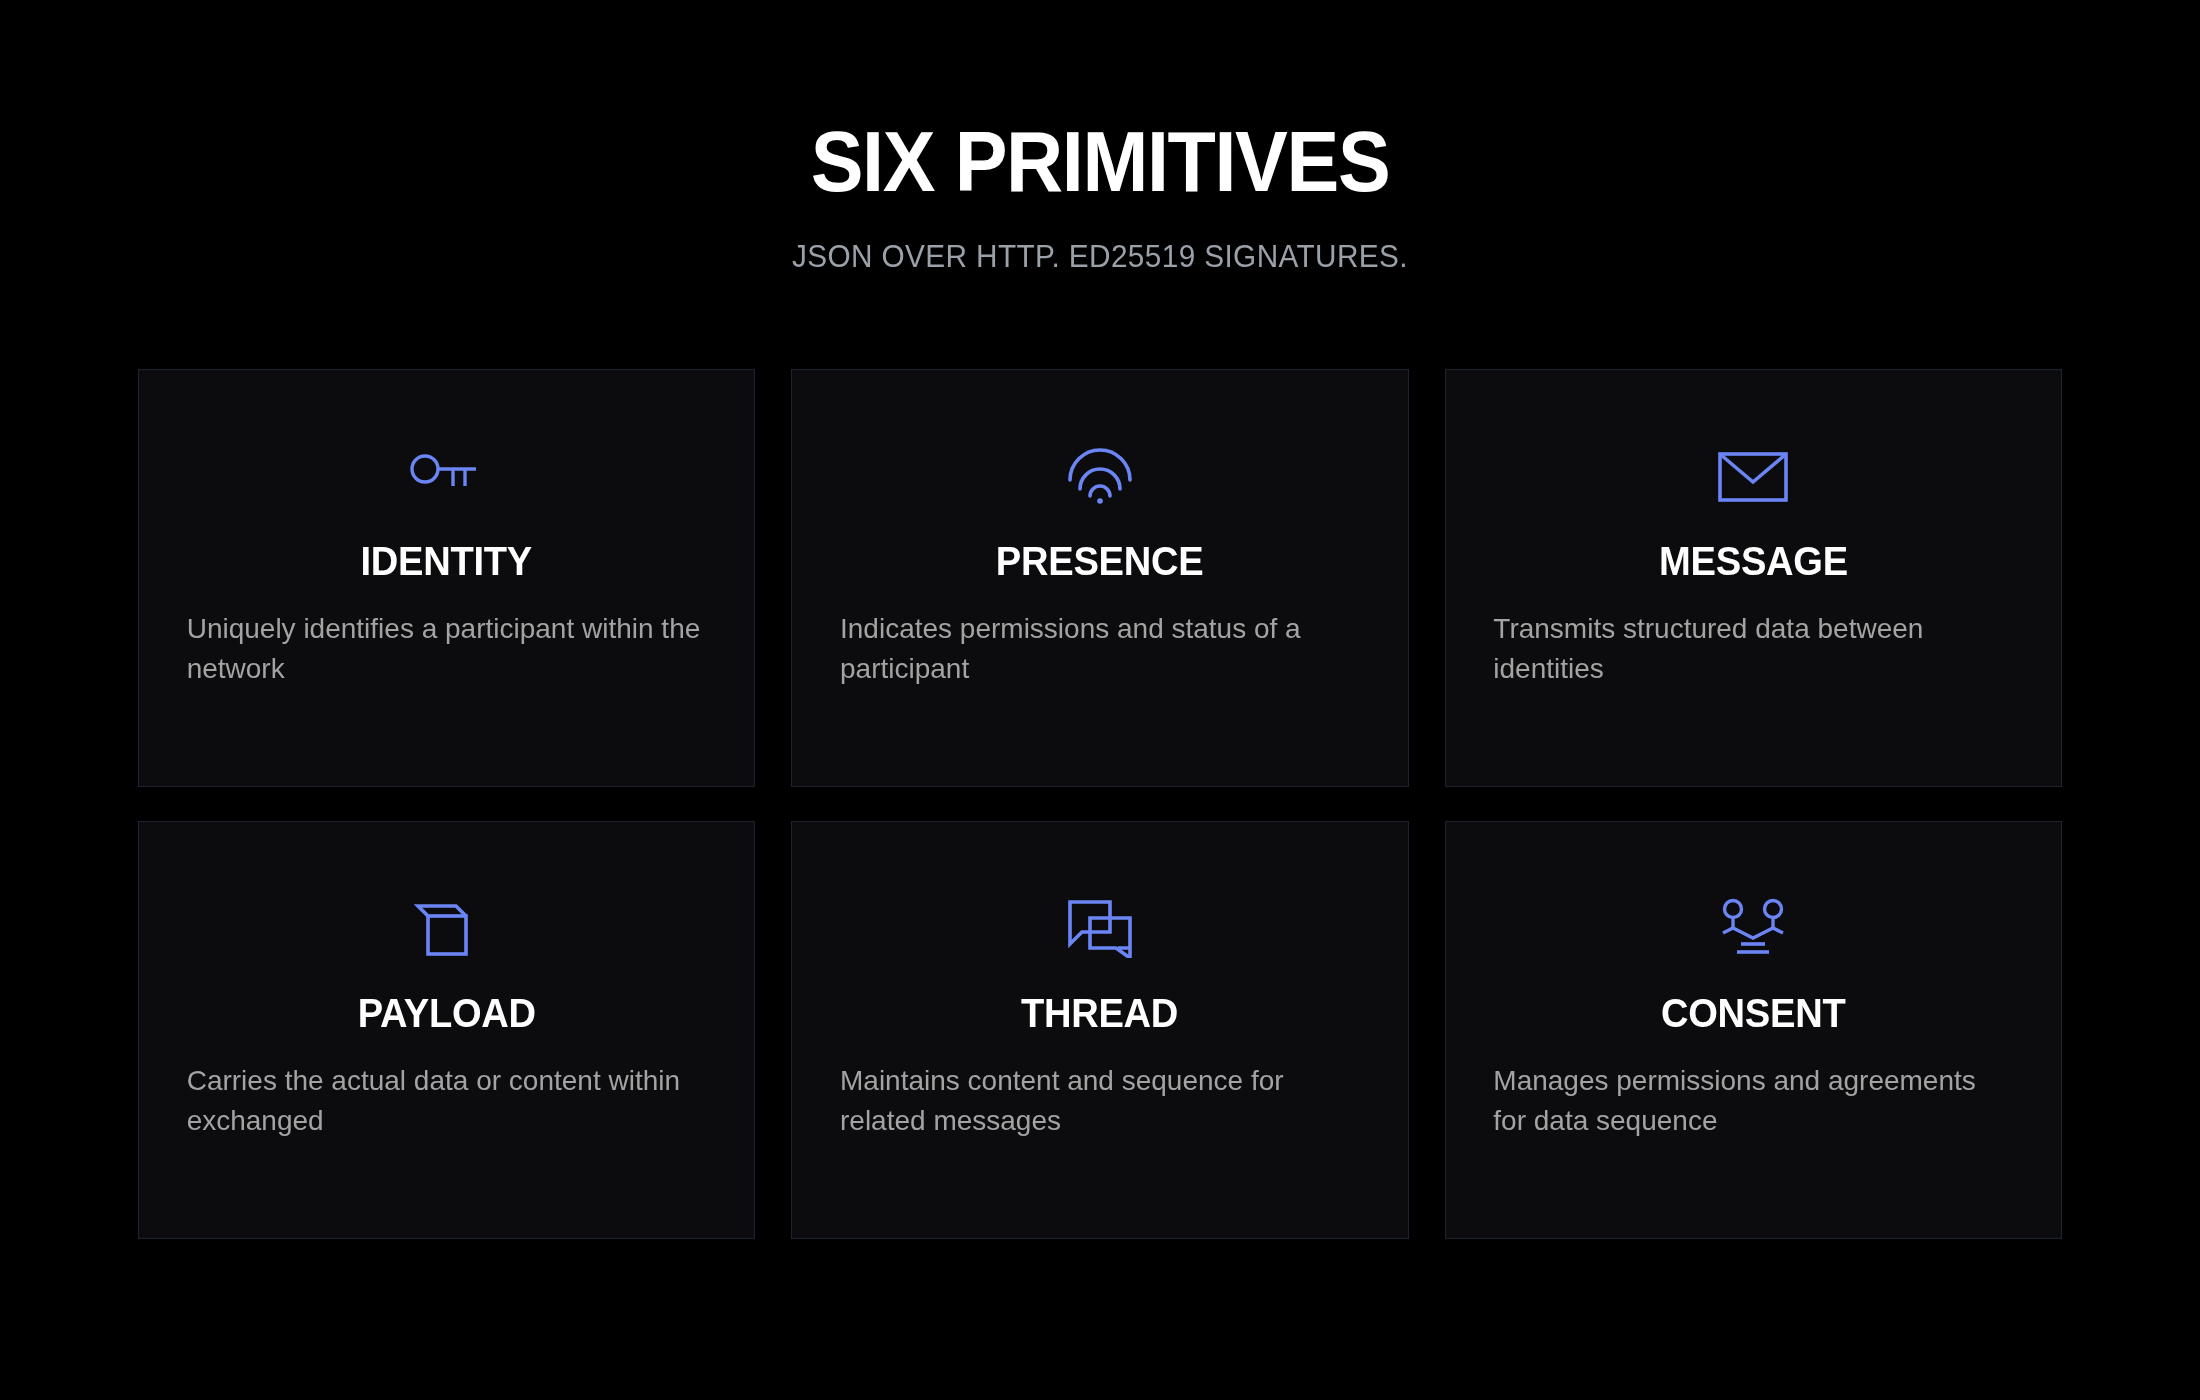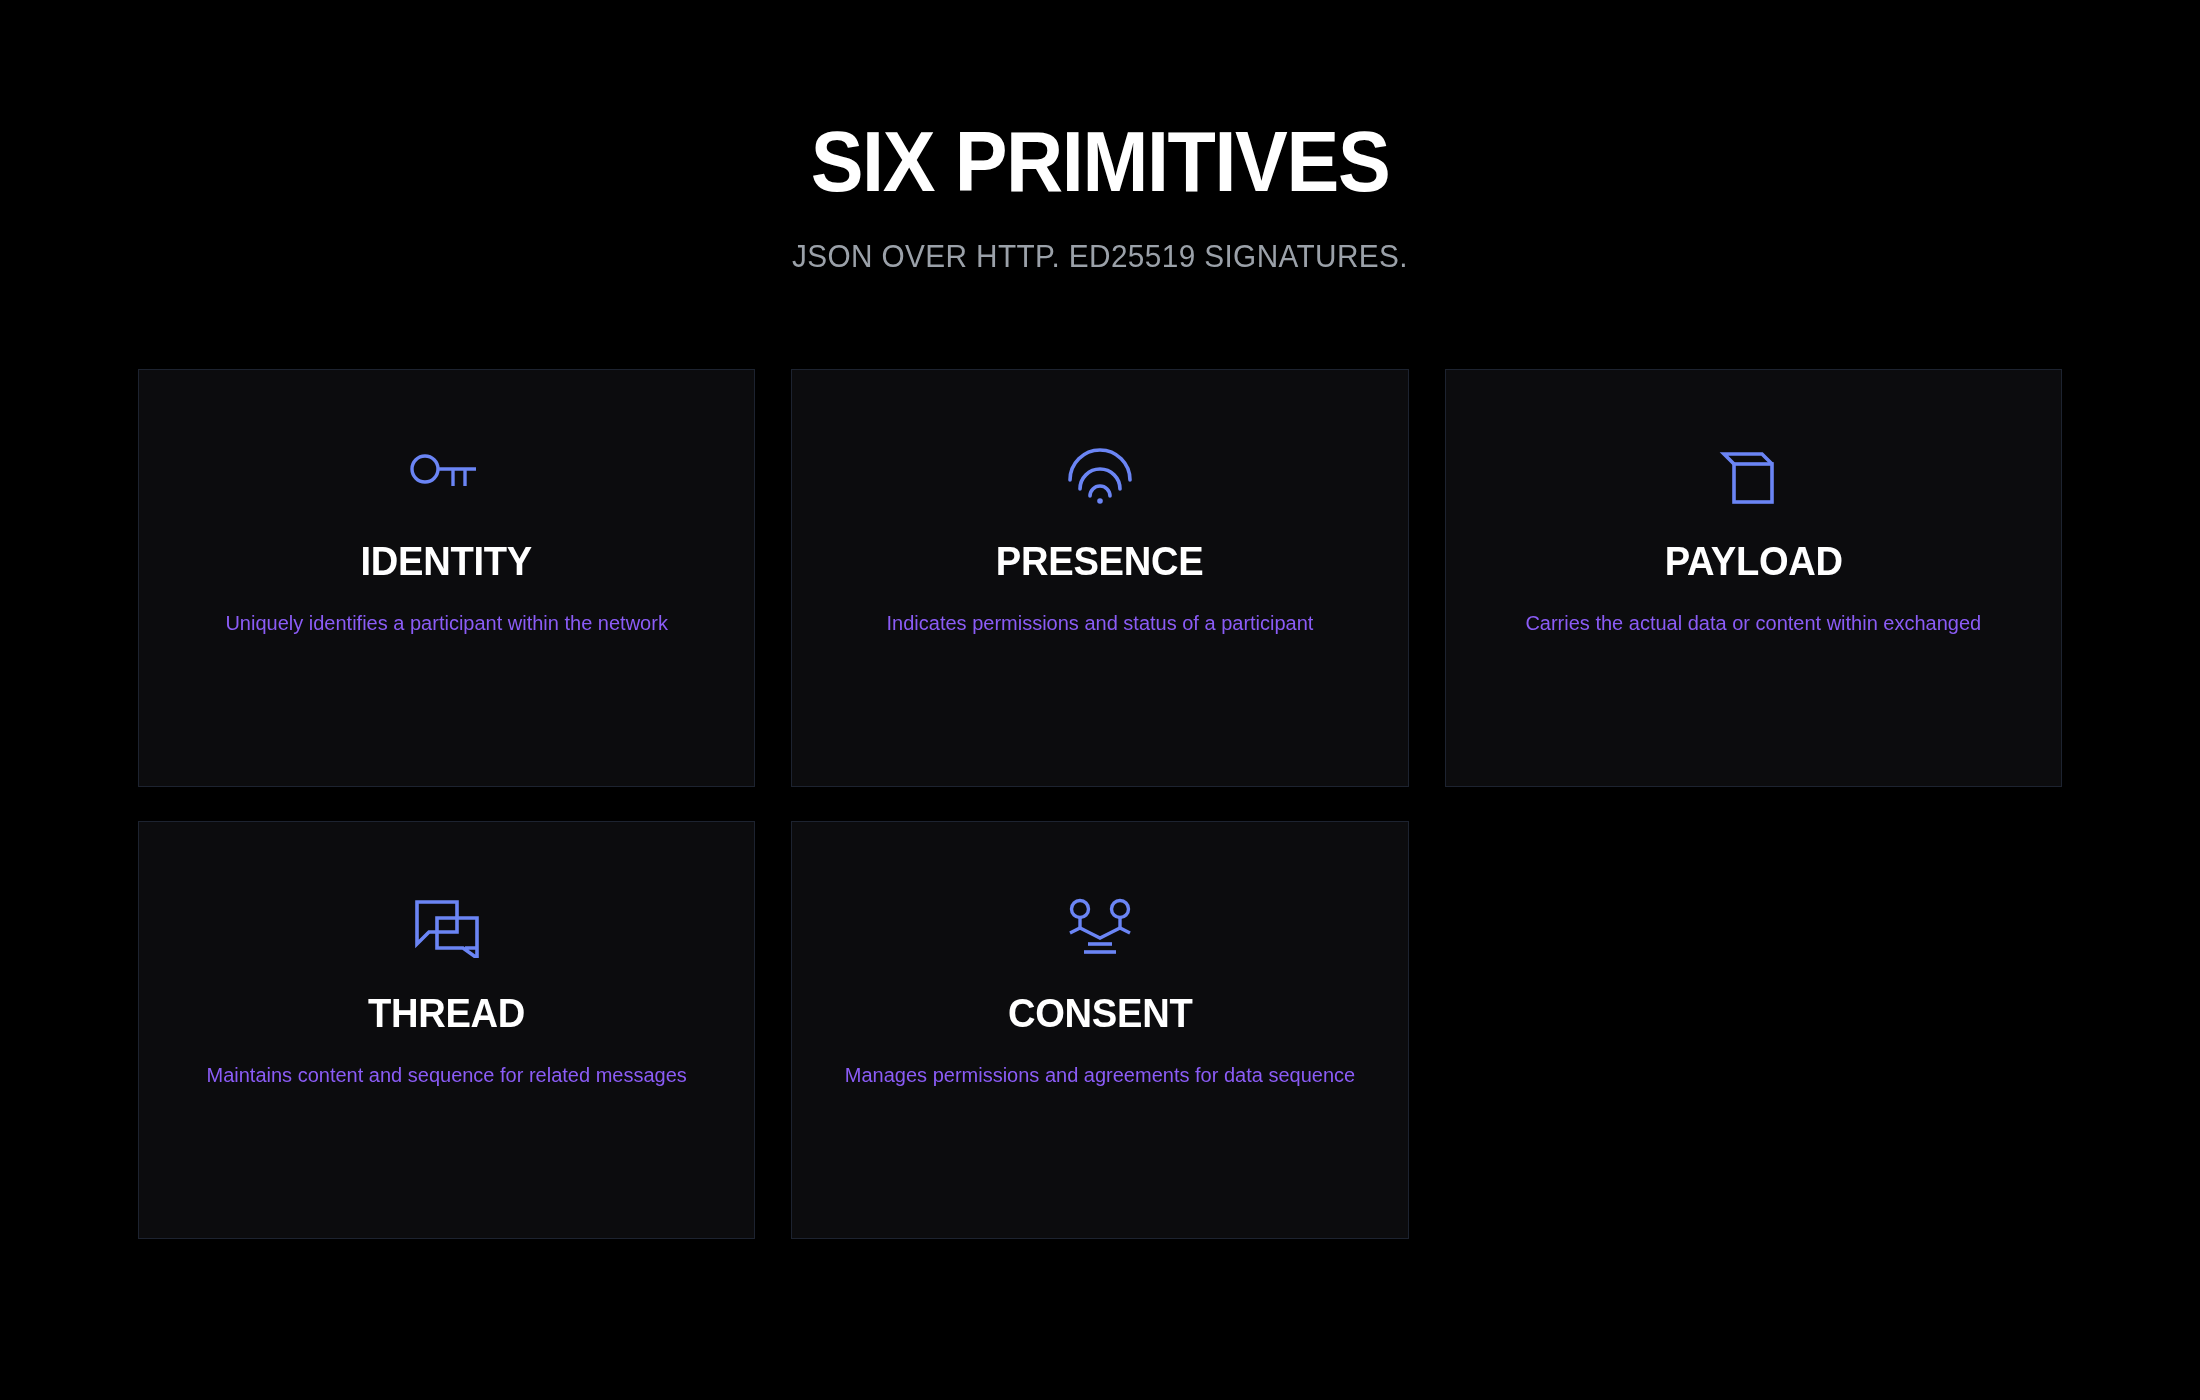--- a/index.html
+++ b/index.html
@@ -96,25 +96,25 @@
     font-weight: 700;
     color: #ffffff;
     letter-spacing: -0.3px;
     transform: scaleX(0.93);
     transform-origin: center;
     white-space: nowrap;
     margin-bottom: 26px;
   }
 
   .card-desc {
-    font-size: 20px;
+    font-size: 28px;
     line-height: 1.42;
     font-weight: 400;
-    color: #8b5cf6;
-    text-align: center;
+    color: #a3a3a3;
+    text-align: left;
     max-width: 520px;
   }
 </style>
 </head>
 <body>
 
 <div class="page">
 
   <div class="header">
     <h1 class="page-title">SIX PRIMITIVES</h1>
@@ -142,20 +142,30 @@
           <path d="M6 34 A30 30 0 0 1 66 34" stroke="#6b85f5" stroke-width="3.6" stroke-linecap="round"></path>
           <path d="M16 43 A20 20 0 0 1 56 43" stroke="#6b85f5" stroke-width="3.6" stroke-linecap="round"></path>
           <path d="M26 50 A10 10 0 0 1 46 50" stroke="#6b85f5" stroke-width="3.6" stroke-linecap="round"></path>
           <circle cx="36" cy="55" r="2.8" fill="#6b85f5"></circle>
         </svg>
       </div>
       <div class="card-title">PRESENCE</div>
       <div class="card-desc">Indicates permissions and status of a participant</div>
     </div>
 
+    <div class="card">
+      <div class="card-icon">
+        <svg width="74" height="58" viewBox="0 0 74 58" fill="none" aria-hidden="true">
+          <rect x="4" y="8" width="66" height="46" stroke="#6b85f5" stroke-width="3.6"></rect>
+          <path d="M4.5 8.5 L37 36 L69.5 8.5" stroke="#6b85f5" stroke-width="3.6" stroke-linejoin="miter"></path>
+        </svg>
+      </div>
+      <div class="card-title">MESSAGE</div>
+      <div class="card-desc">Transmits structured data between identities</div>
+    </div>
 
     <div class="card">
       <div class="card-icon">
         <svg width="70" height="62" viewBox="0 0 70 62" fill="none" aria-hidden="true">
           <rect x="16" y="20" width="38" height="38" stroke="#6b85f5" stroke-width="3.6"></rect>
           <path d="M16 20 L6 10 L44 10 L54 20" stroke="#6b85f5" stroke-width="3.6" stroke-linejoin="miter"></path>
         </svg>
       </div>
       <div class="card-title">PAYLOAD</div>
       <div class="card-desc">Carries the actual data or content within exchanged</div>

